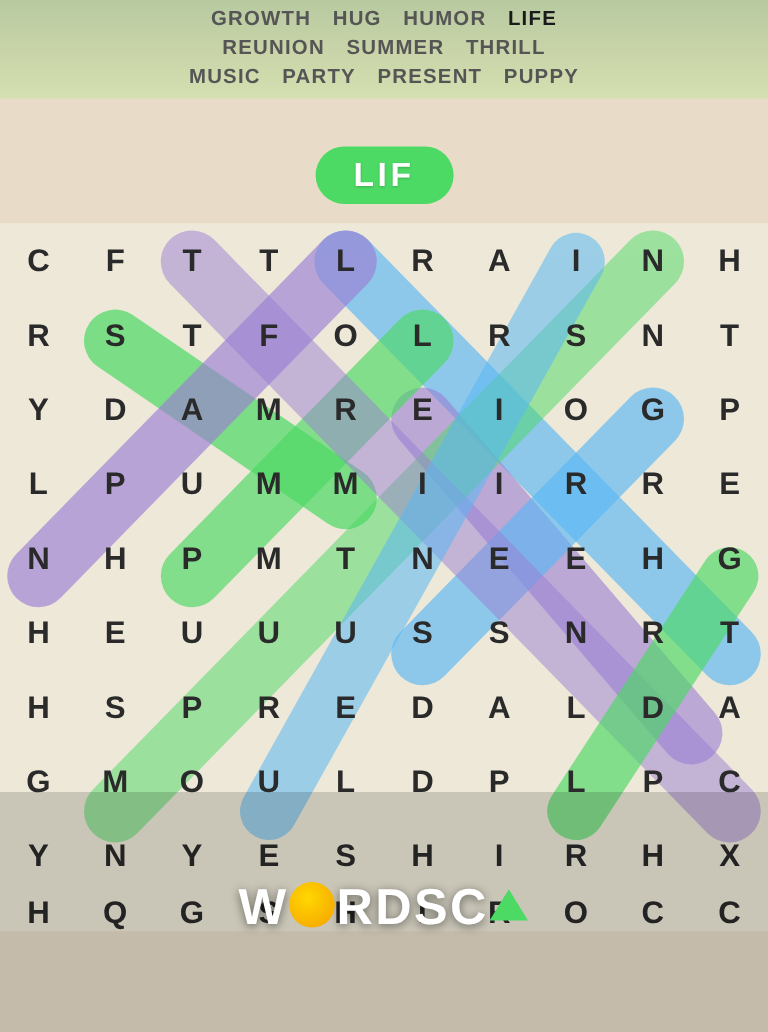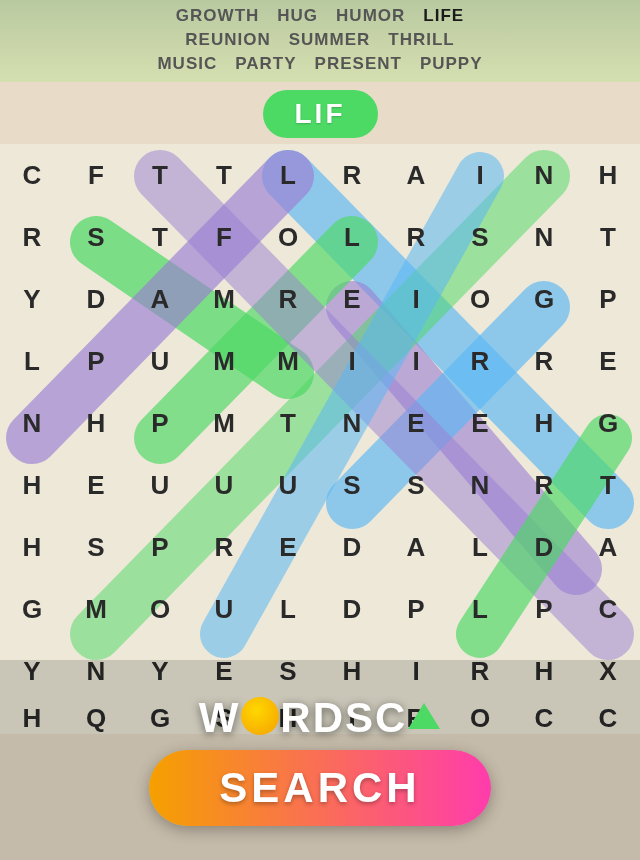--- a/index.html
+++ b/index.html
@@ -38,22 +38,23 @@
 
     .word-item.highlighted {
       color: #1a1a1a;
       font-weight: 700;
     }
 
     
     #current-word-container {
       display: flex;
       justify-content: center;
-      padding: 8px 0 6px 0;
+      padding: 8px 0 16px 0;
       background: #e8dcc8;
+      margin-top: 32px;
     }
 
     #current-word-badge {
       background: #4cd964;
       border-radius: 25px;
       padding: 8px 32px;
       font-size: 28px;
       font-weight: 900;
       color: white;
       letter-spacing: 3px;
@@ -323,14 +324,13 @@
     </div>
 </div>
 
 <div id="logo-section">
   <div id="wordscapes-title">
     <span>W</span>
     <span class="title-o"></span>
     <span>RDSC</span>
     <span class="title-triangle"></span>
   </div>
-  <div id="search-button">SEARCH</div>
 </div>
 
 </body></html>

